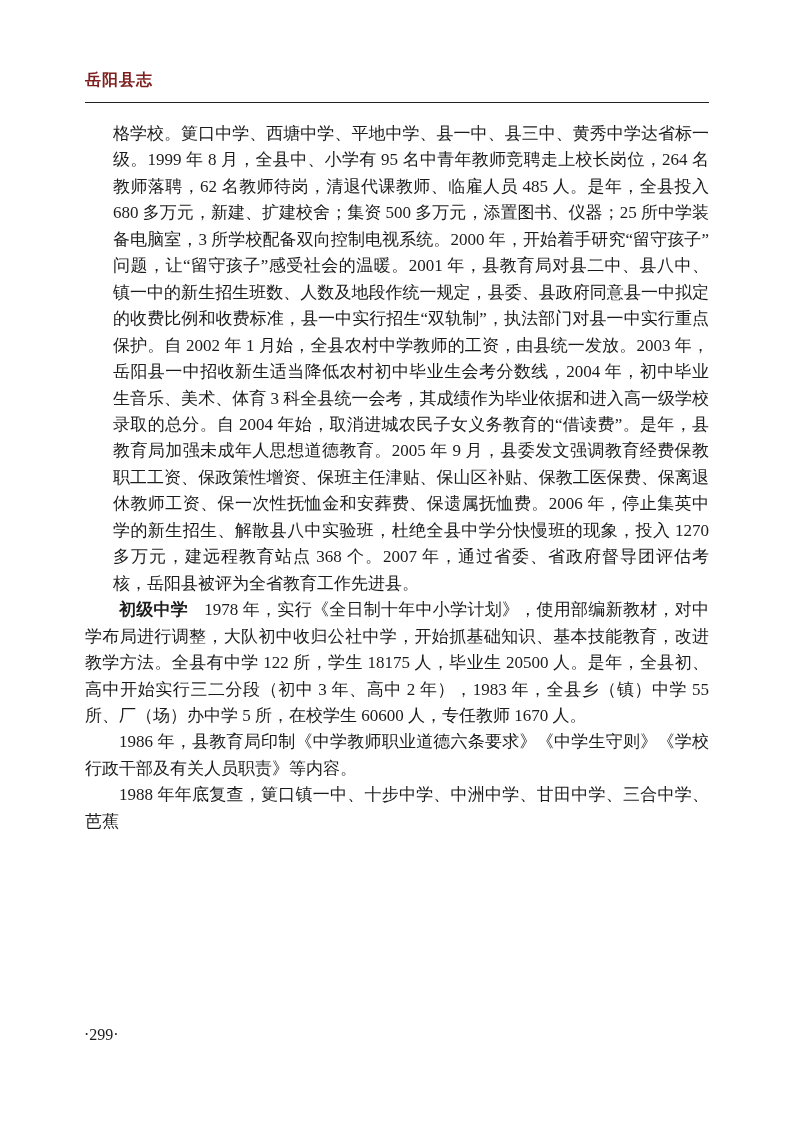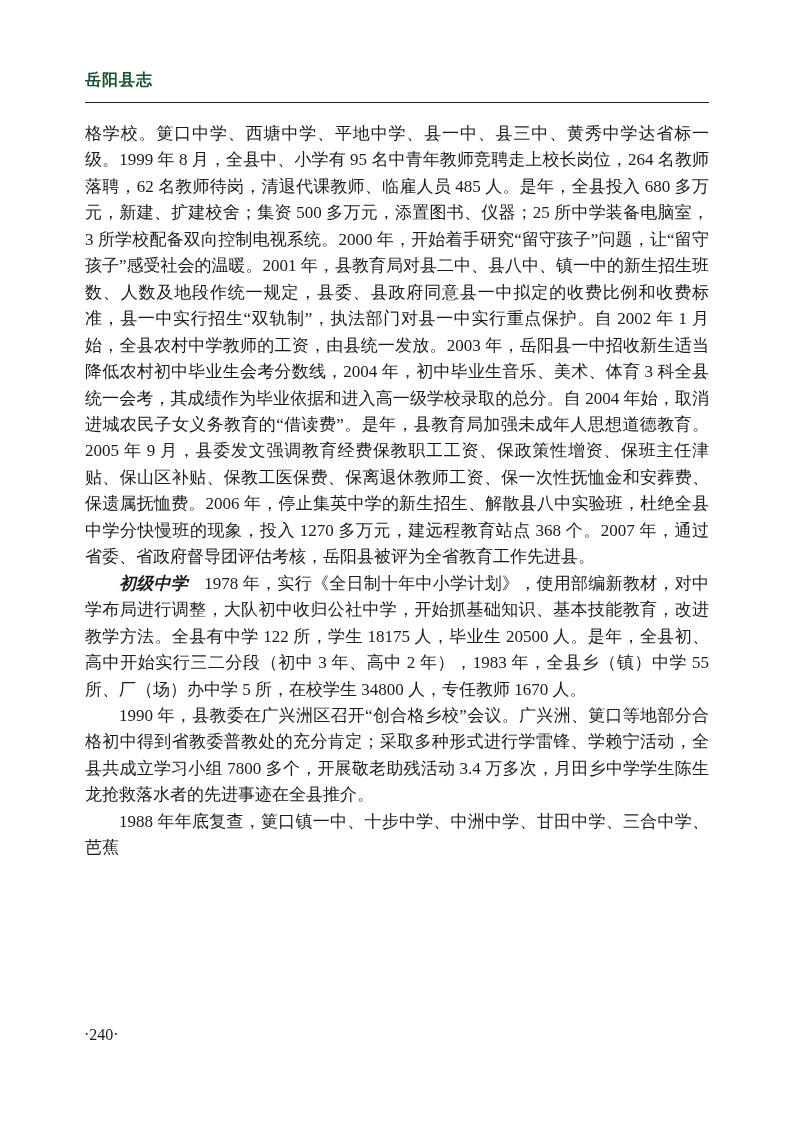--- a/index.html
+++ b/index.html
@@ -18,21 +18,21 @@
     color: #1b1b1b;
   }
   .running-head {
     position: absolute;
     left: 85px;
     top: 70px;
     font-family: "Liberation Sans", "DejaVu Sans", sans-serif;
     font-weight: bold;
     font-size: 16px;
     letter-spacing: 1px;
-    color: #14532d;
+    color: #7f1d1d;
     text-align: right;
   }
   .head-rule {
     position: absolute;
     left: 85px;
     top: 102px;
     width: 624px;
     height: 0;
     border: none;
     border-top: 1.6px solid #222;
@@ -49,24 +49,24 @@
     text-justify: inter-ideograph;
     color: #1b1b1b;
   }
   .page-body p {
     margin: 0;
     padding: 0;
     text-indent: 2em;
   }
   .page-body p.no-indent {
     text-indent: 0;
+    margin-left: 28px;
   }
   .para-lead {
     font-weight: bold;
-    font-style: italic;
     margin-right: 0.95em;
   }
   .page-number {
     position: absolute;
     left: 84px;
     top: 1026px;
     font-size: 16px;
     color: #1b1b1b;
   }
 </style>
@@ -75,21 +75,21 @@
 
 <div class="page">
 
   <div class="running-head">岳阳县志</div>
 
   <hr class="head-rule">
 
   <div class="page-body">
     <p class="no-indent">格学校。筻口中学、西塘中学、平地中学、县一中、县三中、黄秀中学达省标一级。1999 年 8 月，全县中、小学有 95 名中青年教师竞聘走上校长岗位，264 名教师落聘，62 名教师待岗，清退代课教师、临雇人员 485 人。是年，全县投入 680 多万元，新建、扩建校舍；集资 500 多万元，添置图书、仪器；25 所中学装备电脑室，3 所学校配备双向控制电视系统。2000 年，开始着手研究“留守孩子”问题，让“留守孩子”感受社会的温暖。2001 年，县教育局对县二中、县八中、镇一中的新生招生班数、人数及地段作统一规定，县委、县政府同意县一中拟定的收费比例和收费标准，县一中实行招生“双轨制”，执法部门对县一中实行重点保护。自 2002 年 1 月始，全县农村中学教师的工资，由县统一发放。2003 年，岳阳县一中招收新生适当降低农村初中毕业生会考分数线，2004 年，初中毕业生音乐、美术、体育 3 科全县统一会考，其成绩作为毕业依据和进入高一级学校录取的总分。自 2004 年始，取消进城农民子女义务教育的“借读费”。是年，县教育局加强未成年人思想道德教育。2005 年 9 月，县委发文强调教育经费保教职工工资、保政策性增资、保班主任津贴、保山区补贴、保教工医保费、保离退休教师工资、保一次性抚恤金和安葬费、保遗属抚恤费。2006 年，停止集英中学的新生招生、解散县八中实验班，杜绝全县中学分快慢班的现象，投入 1270 多万元，建远程教育站点 368 个。2007 年，通过省委、省政府督导团评估考核，岳阳县被评为全省教育工作先进县。</p>
     <p>
-      <span class="para-lead">初级中学</span><span>1978 年，实行《全日制十年中小学计划》，使用部编新教材，对中学布局进行调整，大队初中收归公社中学，开始抓基础知识、基本技能教育，改进教学方法。全县有中学 122 所，学生 18175 人，毕业生 20500 人。是年，全县初、高中开始实行三二分段（初中 3 年、高中 2 年），1983 年，全县乡（镇）中学 55 所、厂（场）办中学 5 所，在校学生 34800 人，专任教师 1670 人。</span>
+      <span class="para-lead">初级中学</span><span>1978 年，实行《全日制十年中小学计划》，使用部编新教材，对中学布局进行调整，大队初中收归公社中学，开始抓基础知识、基本技能教育，改进教学方法。全县有中学 122 所，学生 18175 人，毕业生 20500 人。是年，全县初、高中开始实行三二分段（初中 3 年、高中 2 年），1983 年，全县乡（镇）中学 55 所、厂（场）办中学 5 所，在校学生 60600 人，专任教师 1670 人。</span>
     </p>
-    <p>1990 年，县教委在广兴洲区召开“创合格乡校”会议。广兴洲、筻口等地部分合格初中得到省教委普教处的充分肯定；采取多种形式进行学雷锋、学赖宁活动，全县共成立学习小组 7800 多个，开展敬老助残活动 3.4 万多次，月田乡中学学生陈生龙抢救落水者的先进事迹在全县推介。</p>
+    <p>1986 年，县教育局印制《中学教师职业道德六条要求》《中学生守则》《学校行政干部及有关人员职责》等内容。</p>
     <p>1988 年年底复查，筻口镇一中、十步中学、中洲中学、甘田中学、三合中学、芭蕉</p>
   </div>
 
-  <div class="page-number">·240·</div>
+  <div class="page-number">·299·</div>
 
 </div>
 
 </body></html>

